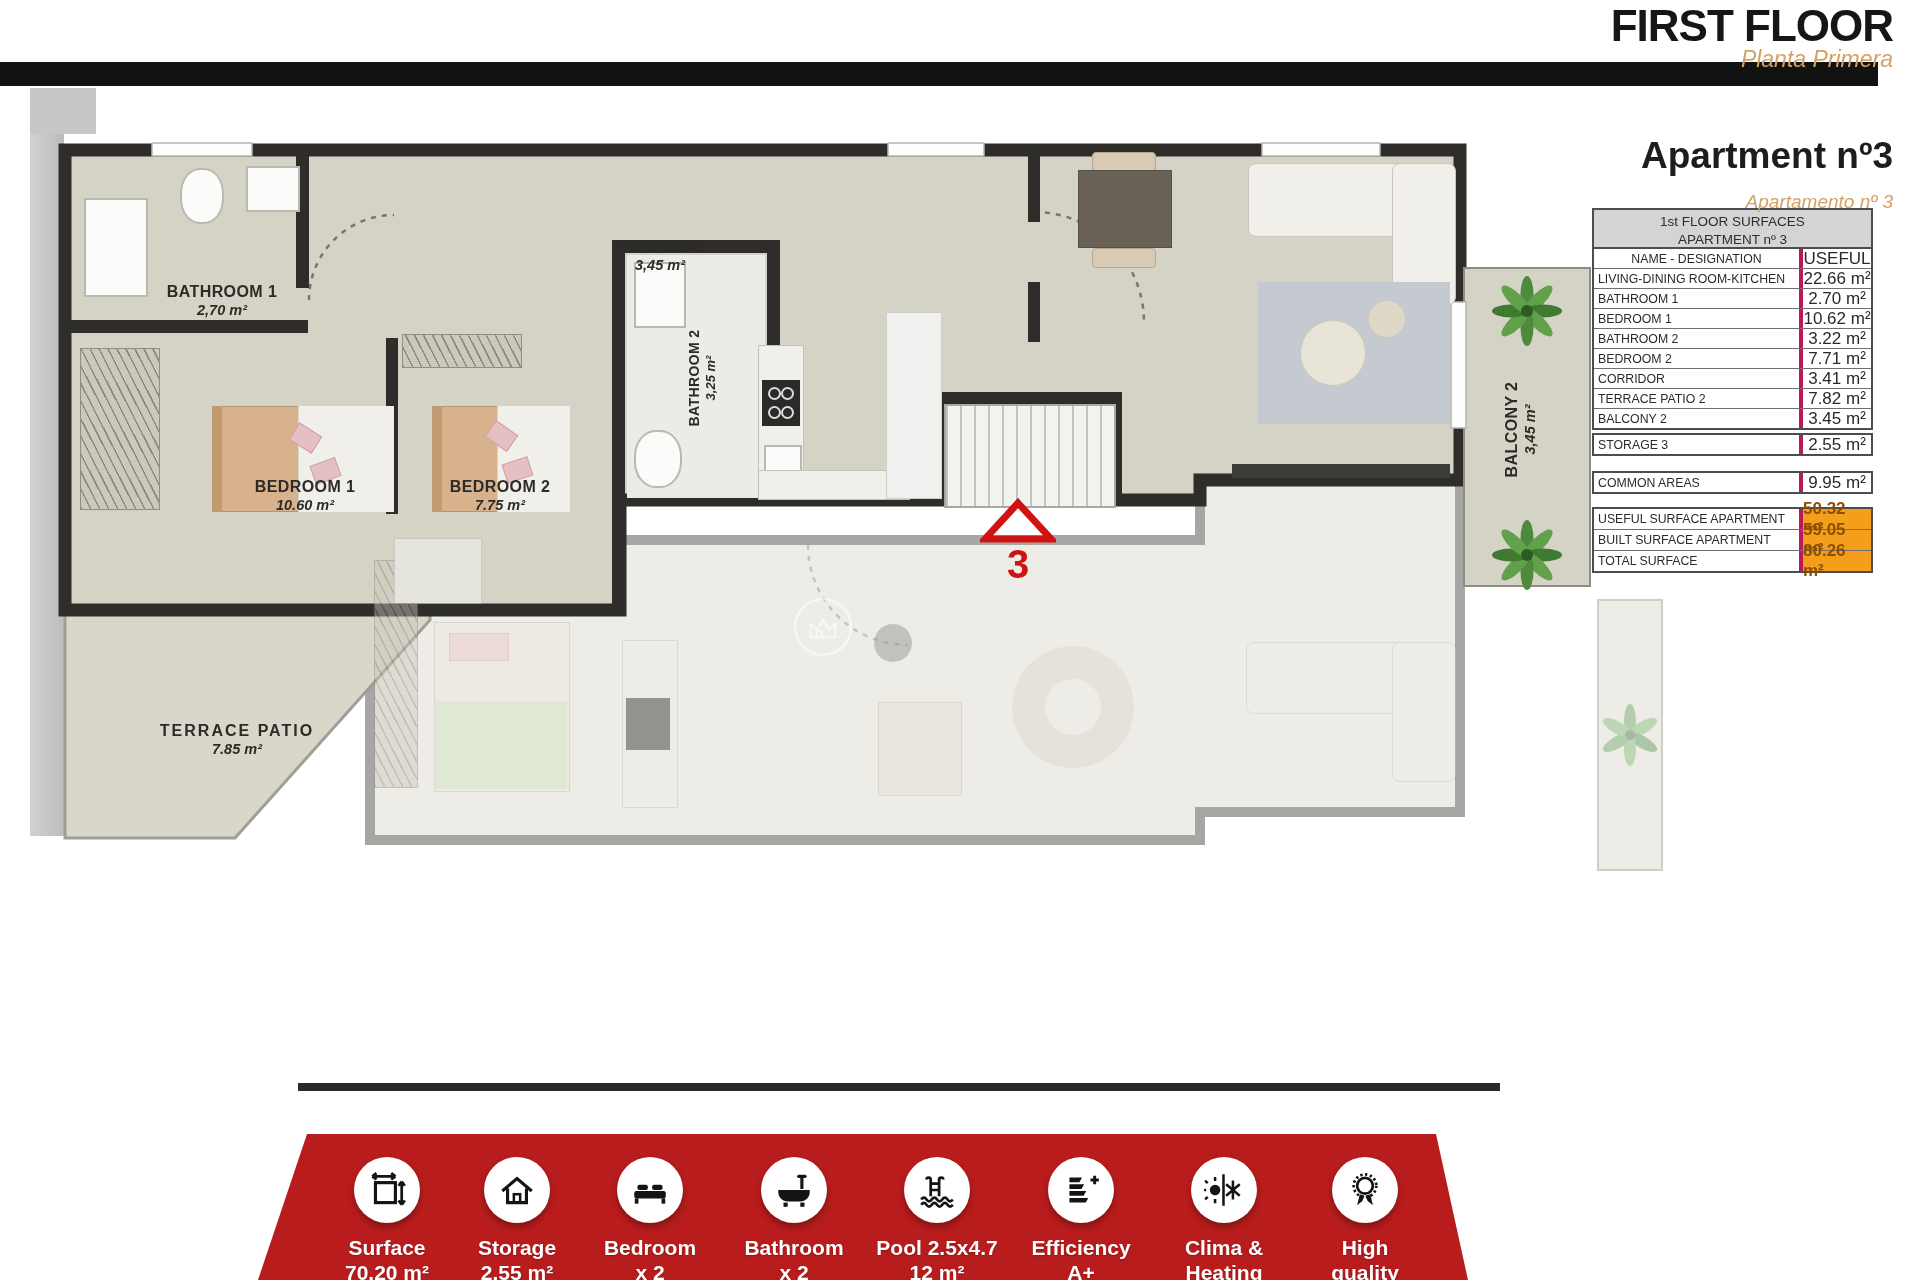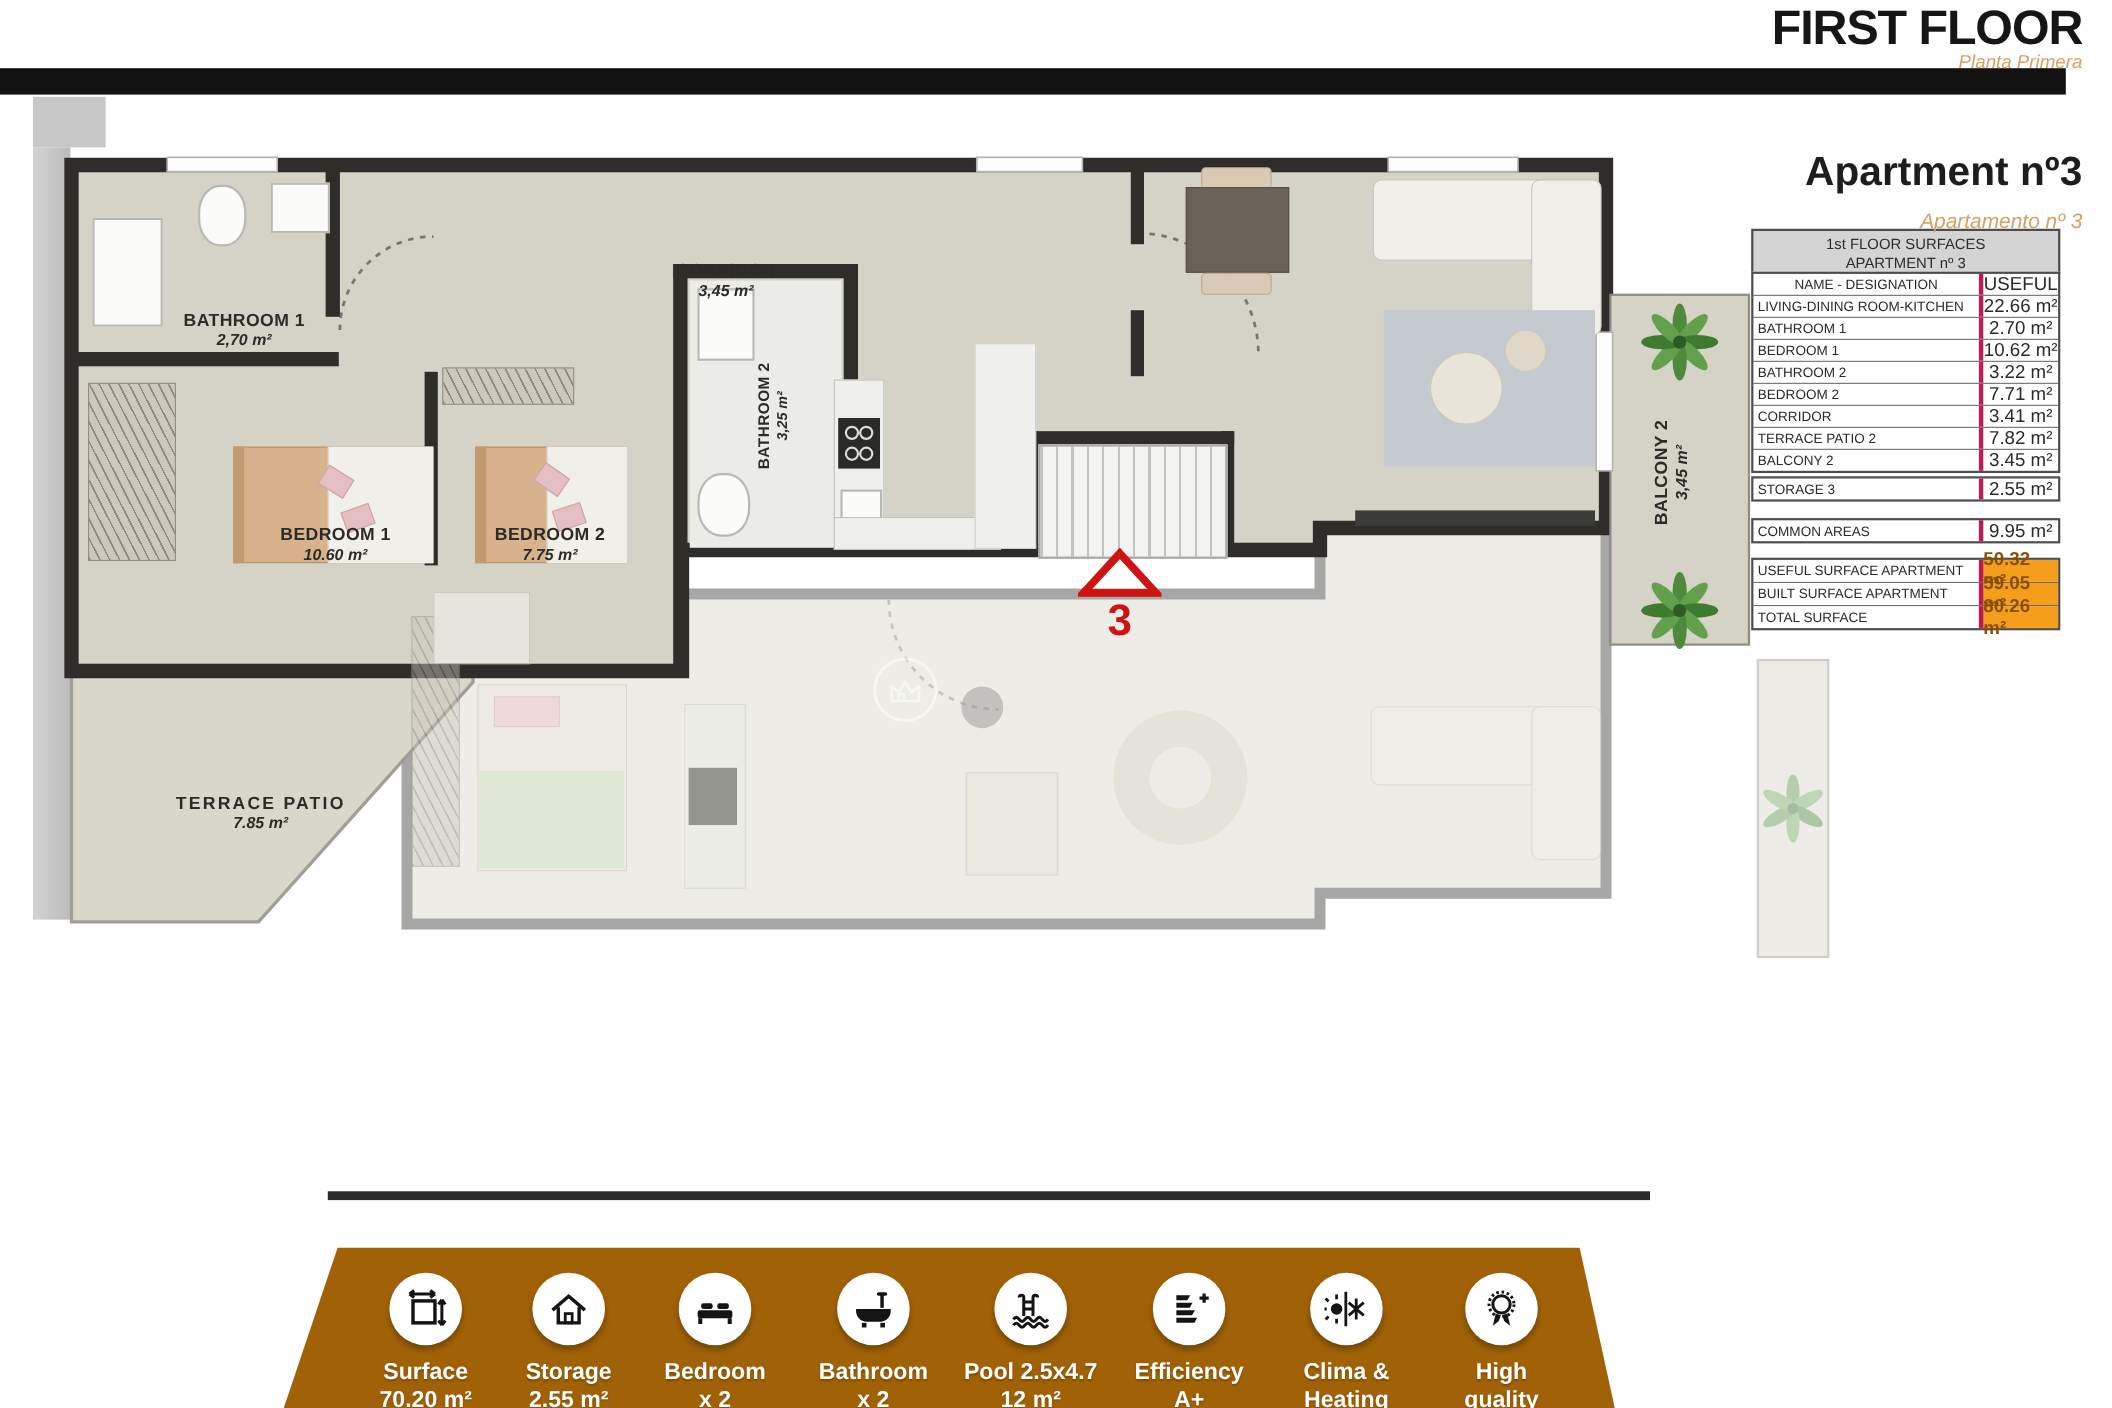--- a/index.html
+++ b/index.html
@@ -1,21 +1,21 @@
 <!DOCTYPE html>
 <html><head>
 <meta charset="utf-8">
 <style>
   html,body{margin:0;padding:0;background:#fff;}
   .page{position:relative;width:1920px;height:1280px;background:#fff;overflow:hidden;
         font-family:"Liberation Sans",sans-serif;color:#222;}
   .abs{position:absolute;}
   
   .hdr-title{font-size:44px;font-weight:800;letter-spacing:-1px;color:#161616;line-height:1;}
-  .hdr-sub{font-size:17px;font-style:italic;color:#d2a165;line-height:1;}
+  .hdr-sub{font-size:23px;font-style:italic;color:#d2a165;line-height:1;}
   .apt-title{font-size:37px;font-weight:800;color:#1d1d1d;line-height:1;margin-top:40px;}
   .apt-sub{font-size:19px;font-style:italic;color:#d2a165;line-height:1;}
   .topbar{background:#121212;}
   
   .rlabel{position:absolute;text-align:center;color:#2c2b27;z-index:30;}
   .rlabel .nm{font-weight:700;font-size:16px;letter-spacing:.4px;}
   .rlabel .ar{font-style:italic;font-weight:600;font-size:14.5px;margin-top:1px;}
   .vert{transform:rotate(-90deg);}
   .wall{position:absolute;background:#2e2d2a;z-index:5;}
   .wfloor{position:absolute;background:#ebebe8;z-index:4;}
@@ -41,21 +41,21 @@
   .trow:first-child{border-top:none;}
   .tname{flex:1;padding-left:4px;font-size:12.3px;display:flex;align-items:center;color:#2a2a2a;}
   .tval{width:68px;border-left:4px solid #be185d;font-size:17px;display:flex;align-items:center;justify-content:center;color:#2a2a2a;}
   .thead .tname{justify-content:center;padding-left:0;}
   .tval.hl{background:#F59E1B;color:#8a4f00;font-weight:700;}
   
   .photo{border:1px solid #c9c9c9;z-index:20;overflow:hidden;}
   .winrow{background:repeating-linear-gradient(90deg,#6e4a22 0 5px,#b9834a 5px 24px,#8a5f30 24px 29px);}
   .balband{background:#1d4a79;border-top:2px solid #2c5f93;}
   
-  .oband{position:absolute;left:240px;top:1128px;width:1260px;height:152px;background:#a16207;
+  .oband{position:absolute;left:240px;top:1128px;width:1260px;height:152px;background:#b91c1c;
          clip-path:polygon(67px 6px,1196px 6px,1228px 152px,18px 152px);z-index:10;}
   .icircle{position:absolute;width:66px;height:66px;border-radius:50%;background:#fff;
            box-shadow:0 4px 6px rgba(0,0,0,.3);display:flex;align-items:center;justify-content:center;}
   .ilabel{position:absolute;width:170px;text-align:center;color:#fff;font-weight:700;font-size:21px;
           line-height:1.18;text-shadow:0 1px 2px rgba(0,0,0,.25);}
   .plansvg{position:absolute;left:0;top:0;z-index:1;}
 </style>
 </head>
 <body>
 

